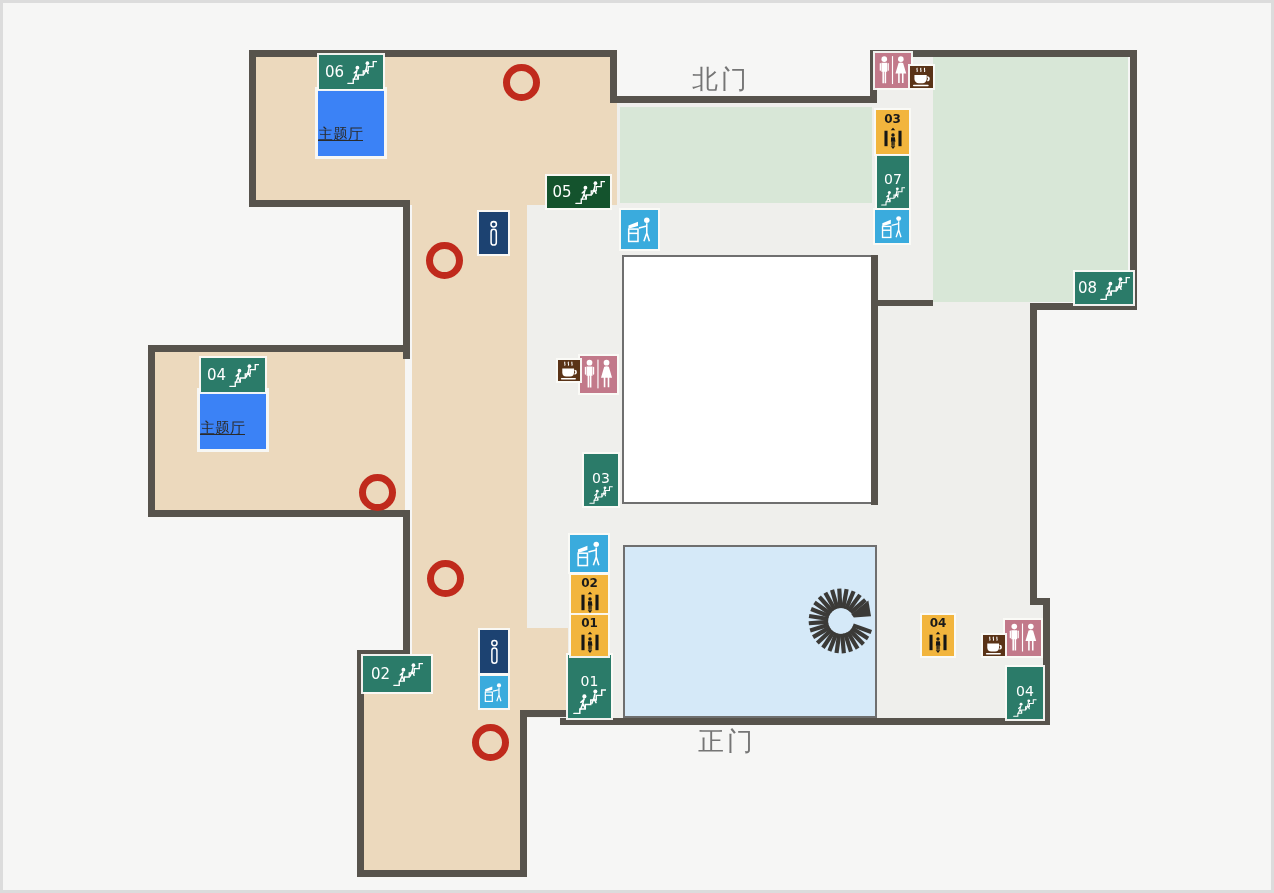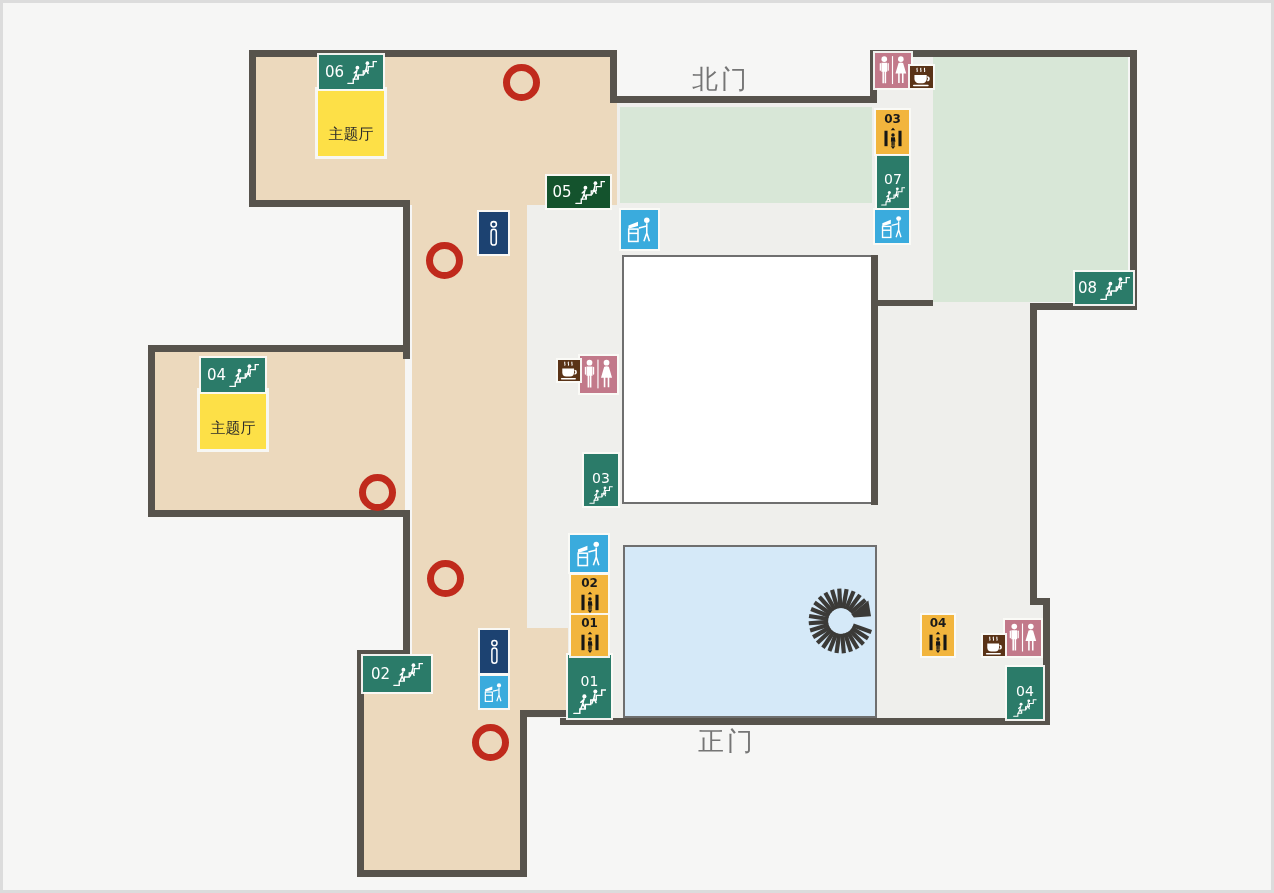--- a/index.html
+++ b/index.html
@@ -4,23 +4,23 @@
 <style>
   html,body{margin:0;padding:0;}
   body{font-family:"DejaVu Sans","Liberation Sans",sans-serif;background:#e9e9e9;}
   #stage{position:relative;width:1274px;height:893px;background:#f6f6f5;overflow:hidden;
          box-shadow:inset 0 0 0 3px #dcdcdc;}
   .abs{position:absolute;}
   .fill{position:absolute;}
   .wall{position:absolute;background:#57534c;}
   .atrium{position:absolute;background:#ffffff;border:2px solid #6f6f6f;box-sizing:border-box;}
   .pool{position:absolute;background:#d5e9f8;border:2px solid #6f6f6f;box-sizing:border-box;}
-  .theme-box{position:absolute;background:#fde047;box-shadow:0 0 0 3px #f7f7f4;
-             display:flex;align-items:center;justify-content:center;
-             font-size:15px;color:#2b2b2b;box-sizing:border-box;}
+  .theme-box{position:absolute;background:#3b82f6;box-shadow:0 0 0 3px #f7f7f4;
+             display:flex;align-items:center;justify-content:flex-start;
+             font-size:15px;color:#2b2b2b;box-sizing:border-box;text-decoration:underline;}
   .gate-label{position:absolute;font-size:26px;color:#757575;letter-spacing:3px;
               white-space:nowrap;}
   .badge{position:absolute;display:flex;align-items:center;justify-content:center;
          box-sizing:border-box;box-shadow:0 0 0 2px rgba(250,250,247,.95);}
   .badge .num{line-height:1;color:#fff;font-size:15px;}
   .b-stairs-h{flex-direction:row;gap:3px;padding:1px 2px;}
   .b-stairs-h svg{width:30px;height:25px;flex:0 0 auto;}
   .b-stairs-v{flex-direction:column;gap:1px;padding:2px 1px;}
   .b-stairs-v svg{width:80%;height:auto;}
   .b-stairs-v .num{font-size:14px;margin-top:15px;}

